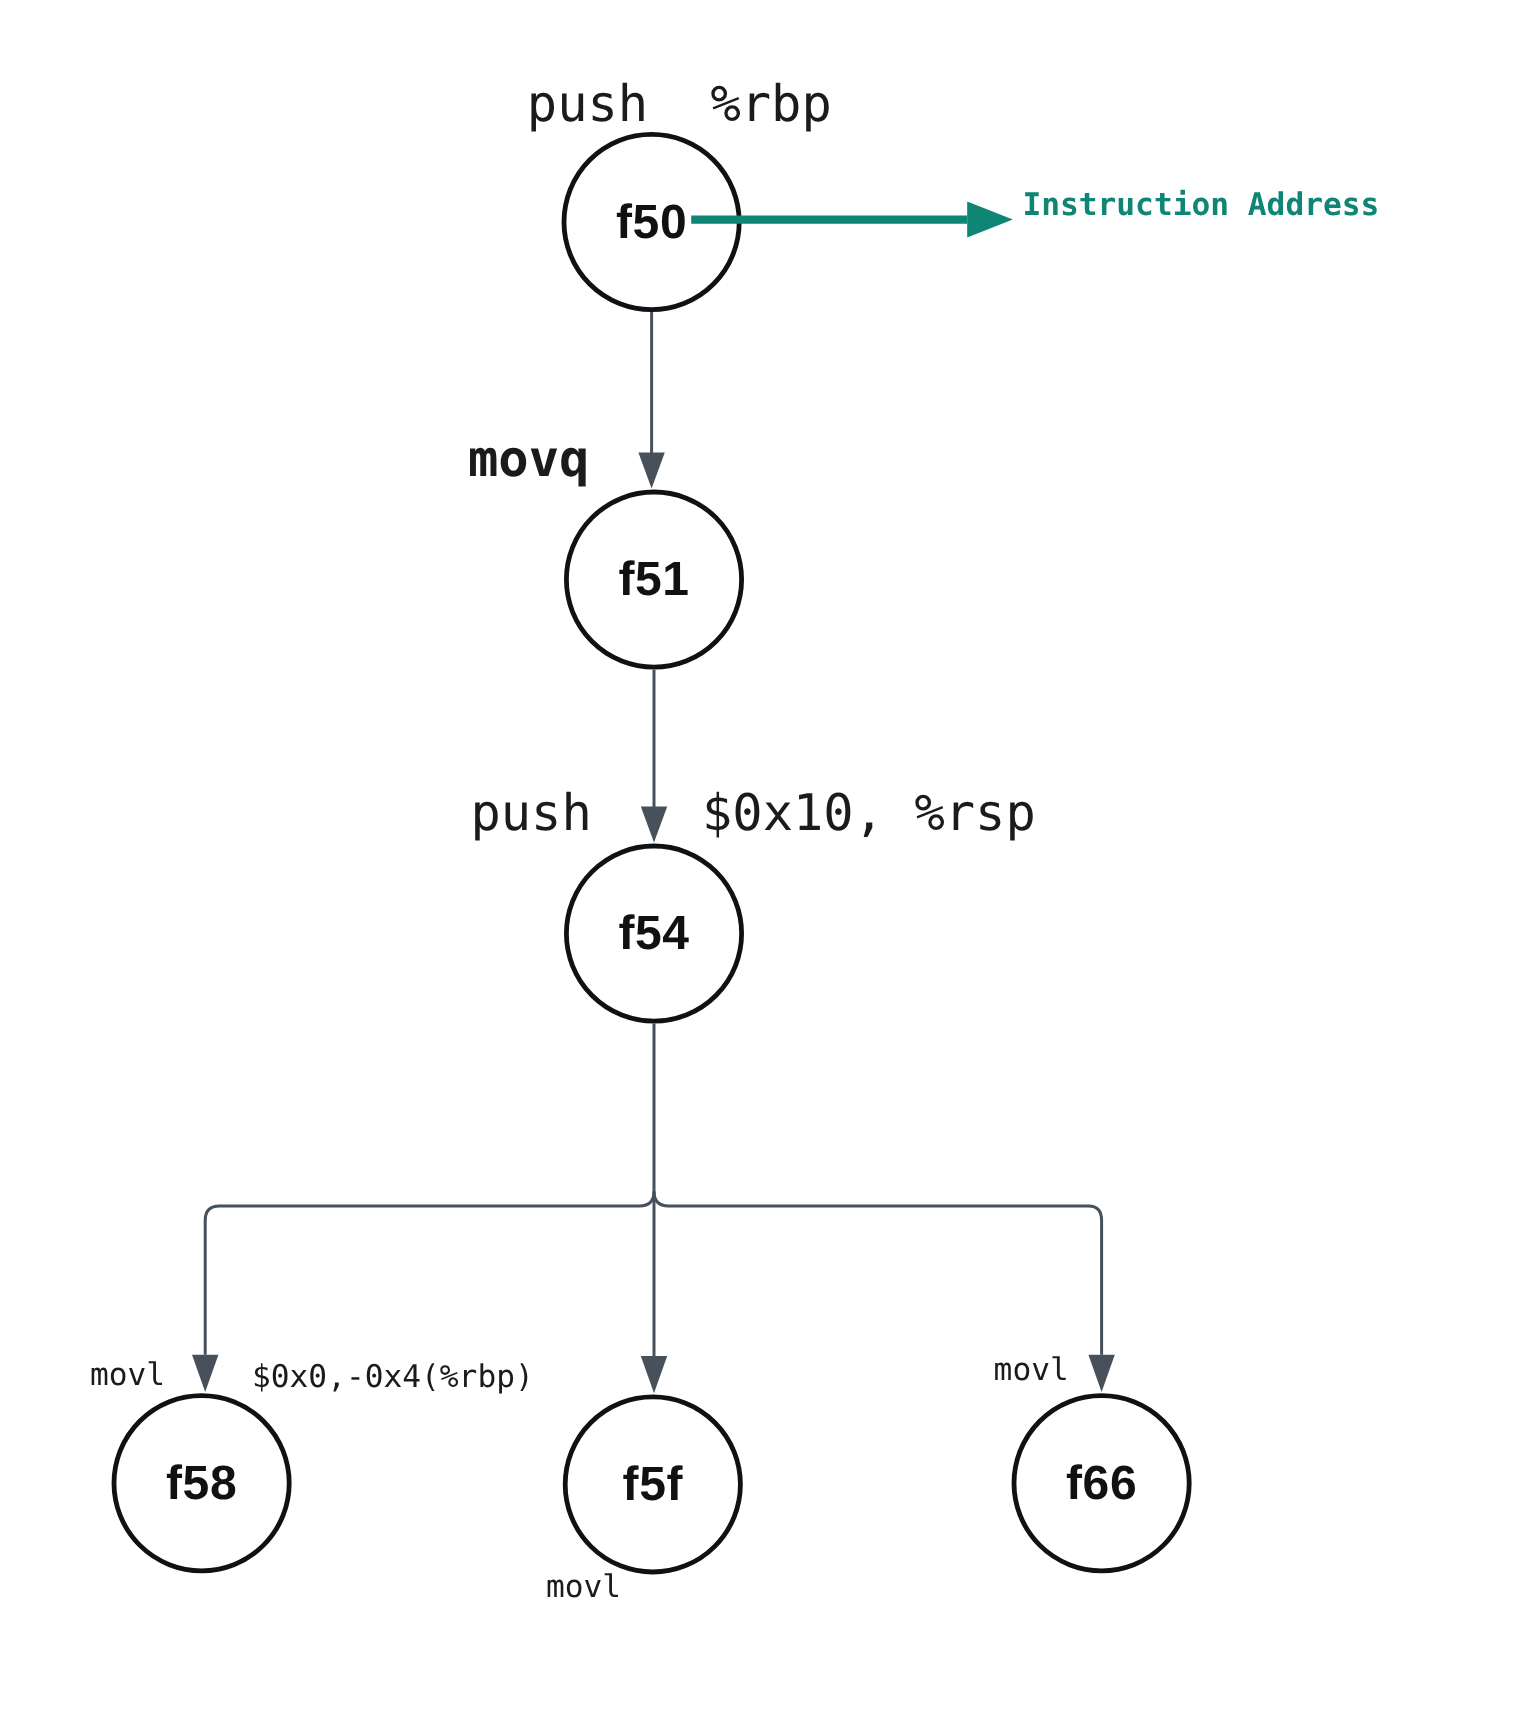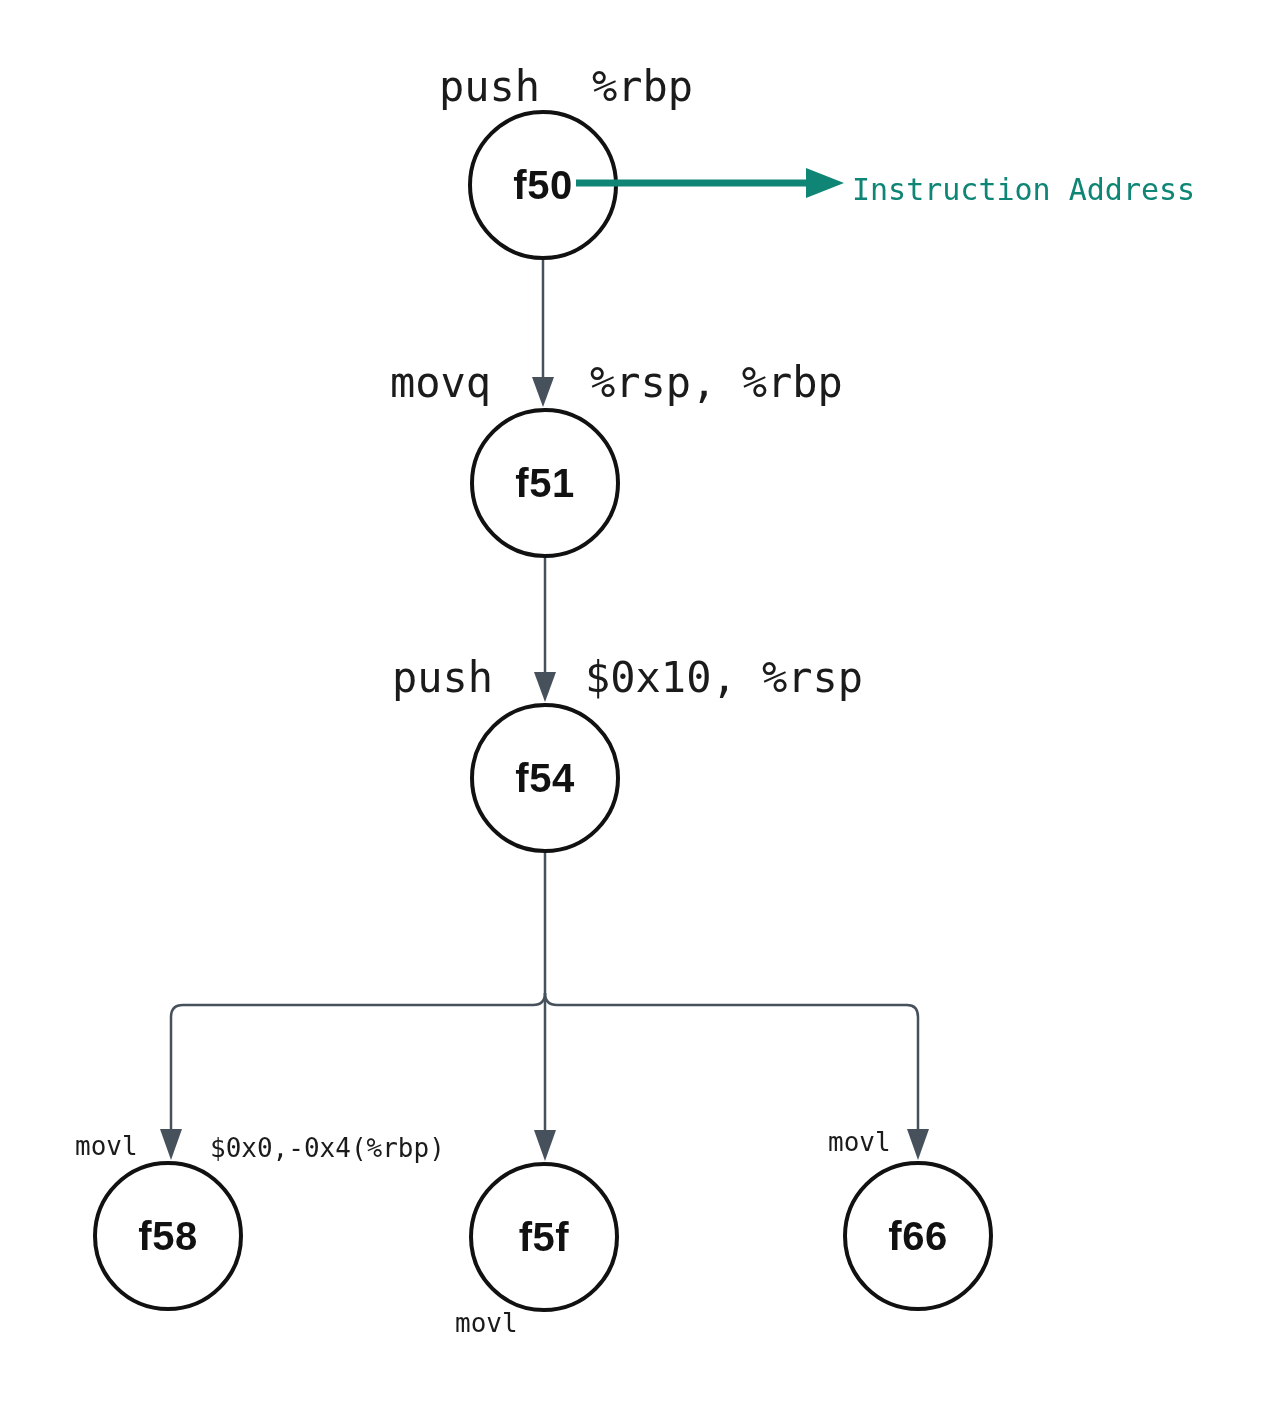--- a/index.html
+++ b/index.html
@@ -30,22 +30,22 @@
     font-size:40px;font-weight:700;color:#111;line-height:1;
     letter-spacing:0.5px;
   }
   .lbl{
     position:absolute;white-space:pre;color:var(--text);
     font-family:"DejaVu Sans Mono",monospace;line-height:1.2;
   }
   .lbl.big{font-size:42px;}
   .lbl.small{font-size:26px;}
   .annotation-label{
-    position:absolute;left:852px;top:172px;
-    font-size:30px;font-weight:normal;line-height:1.2;
+    position:absolute;left:852px;top:156px;
+    font-size:26px;font-weight:bold;line-height:1.2;
     color:var(--annotation);white-space:pre;
   }
   svg.edges{position:absolute;left:0;top:0;pointer-events:none;}
   .edge{stroke:var(--edge);stroke-width:2.5;fill:none;}
   .head{fill:var(--edge);stroke:none;}
   .ann-line{stroke:var(--annotation);stroke-width:7;fill:none;}
   .ann-head{fill:var(--annotation);stroke:none;}
 </style>
 </head>
 <body>
@@ -67,22 +67,21 @@
   <div class="node" style="left:469px;top:1162px;">
     <span class="node-label">f5f</span>
   </div>
   <div class="node" style="left:843px;top:1161px;">
     <span class="node-label">f66</span>
   </div>
 
   <span class="lbl big" style="left:395px;top:62px;margin-left:44px;">push</span>
   <span class="lbl big" style="left:592px;top:62px;">%rbp</span>
 
-  <span class="lbl big" style="left:390px;top:358px;">movq</span>
-  <span class="lbl big" style="left:590px;top:358px;">%rsp, %rbp</span>
+  <span class="lbl big" style="left:390px;top:358px;font-weight:bold;">movq</span>
 
   <span class="lbl big" style="left:392px;top:653px;">push</span>
   <span class="lbl big" style="left:585px;top:653px;">$0x10, %rsp</span>
 
   <span class="lbl small" style="left:75px;top:1131px;">movl</span>
   <span class="lbl small" style="left:210px;top:1133px;">$0x0,-0x4(%rbp)</span>
 
   <span class="lbl small" style="left:455px;top:1308px;">movl</span>
 
   <span class="lbl small" style="left:828px;top:1127px;">movl</span>

